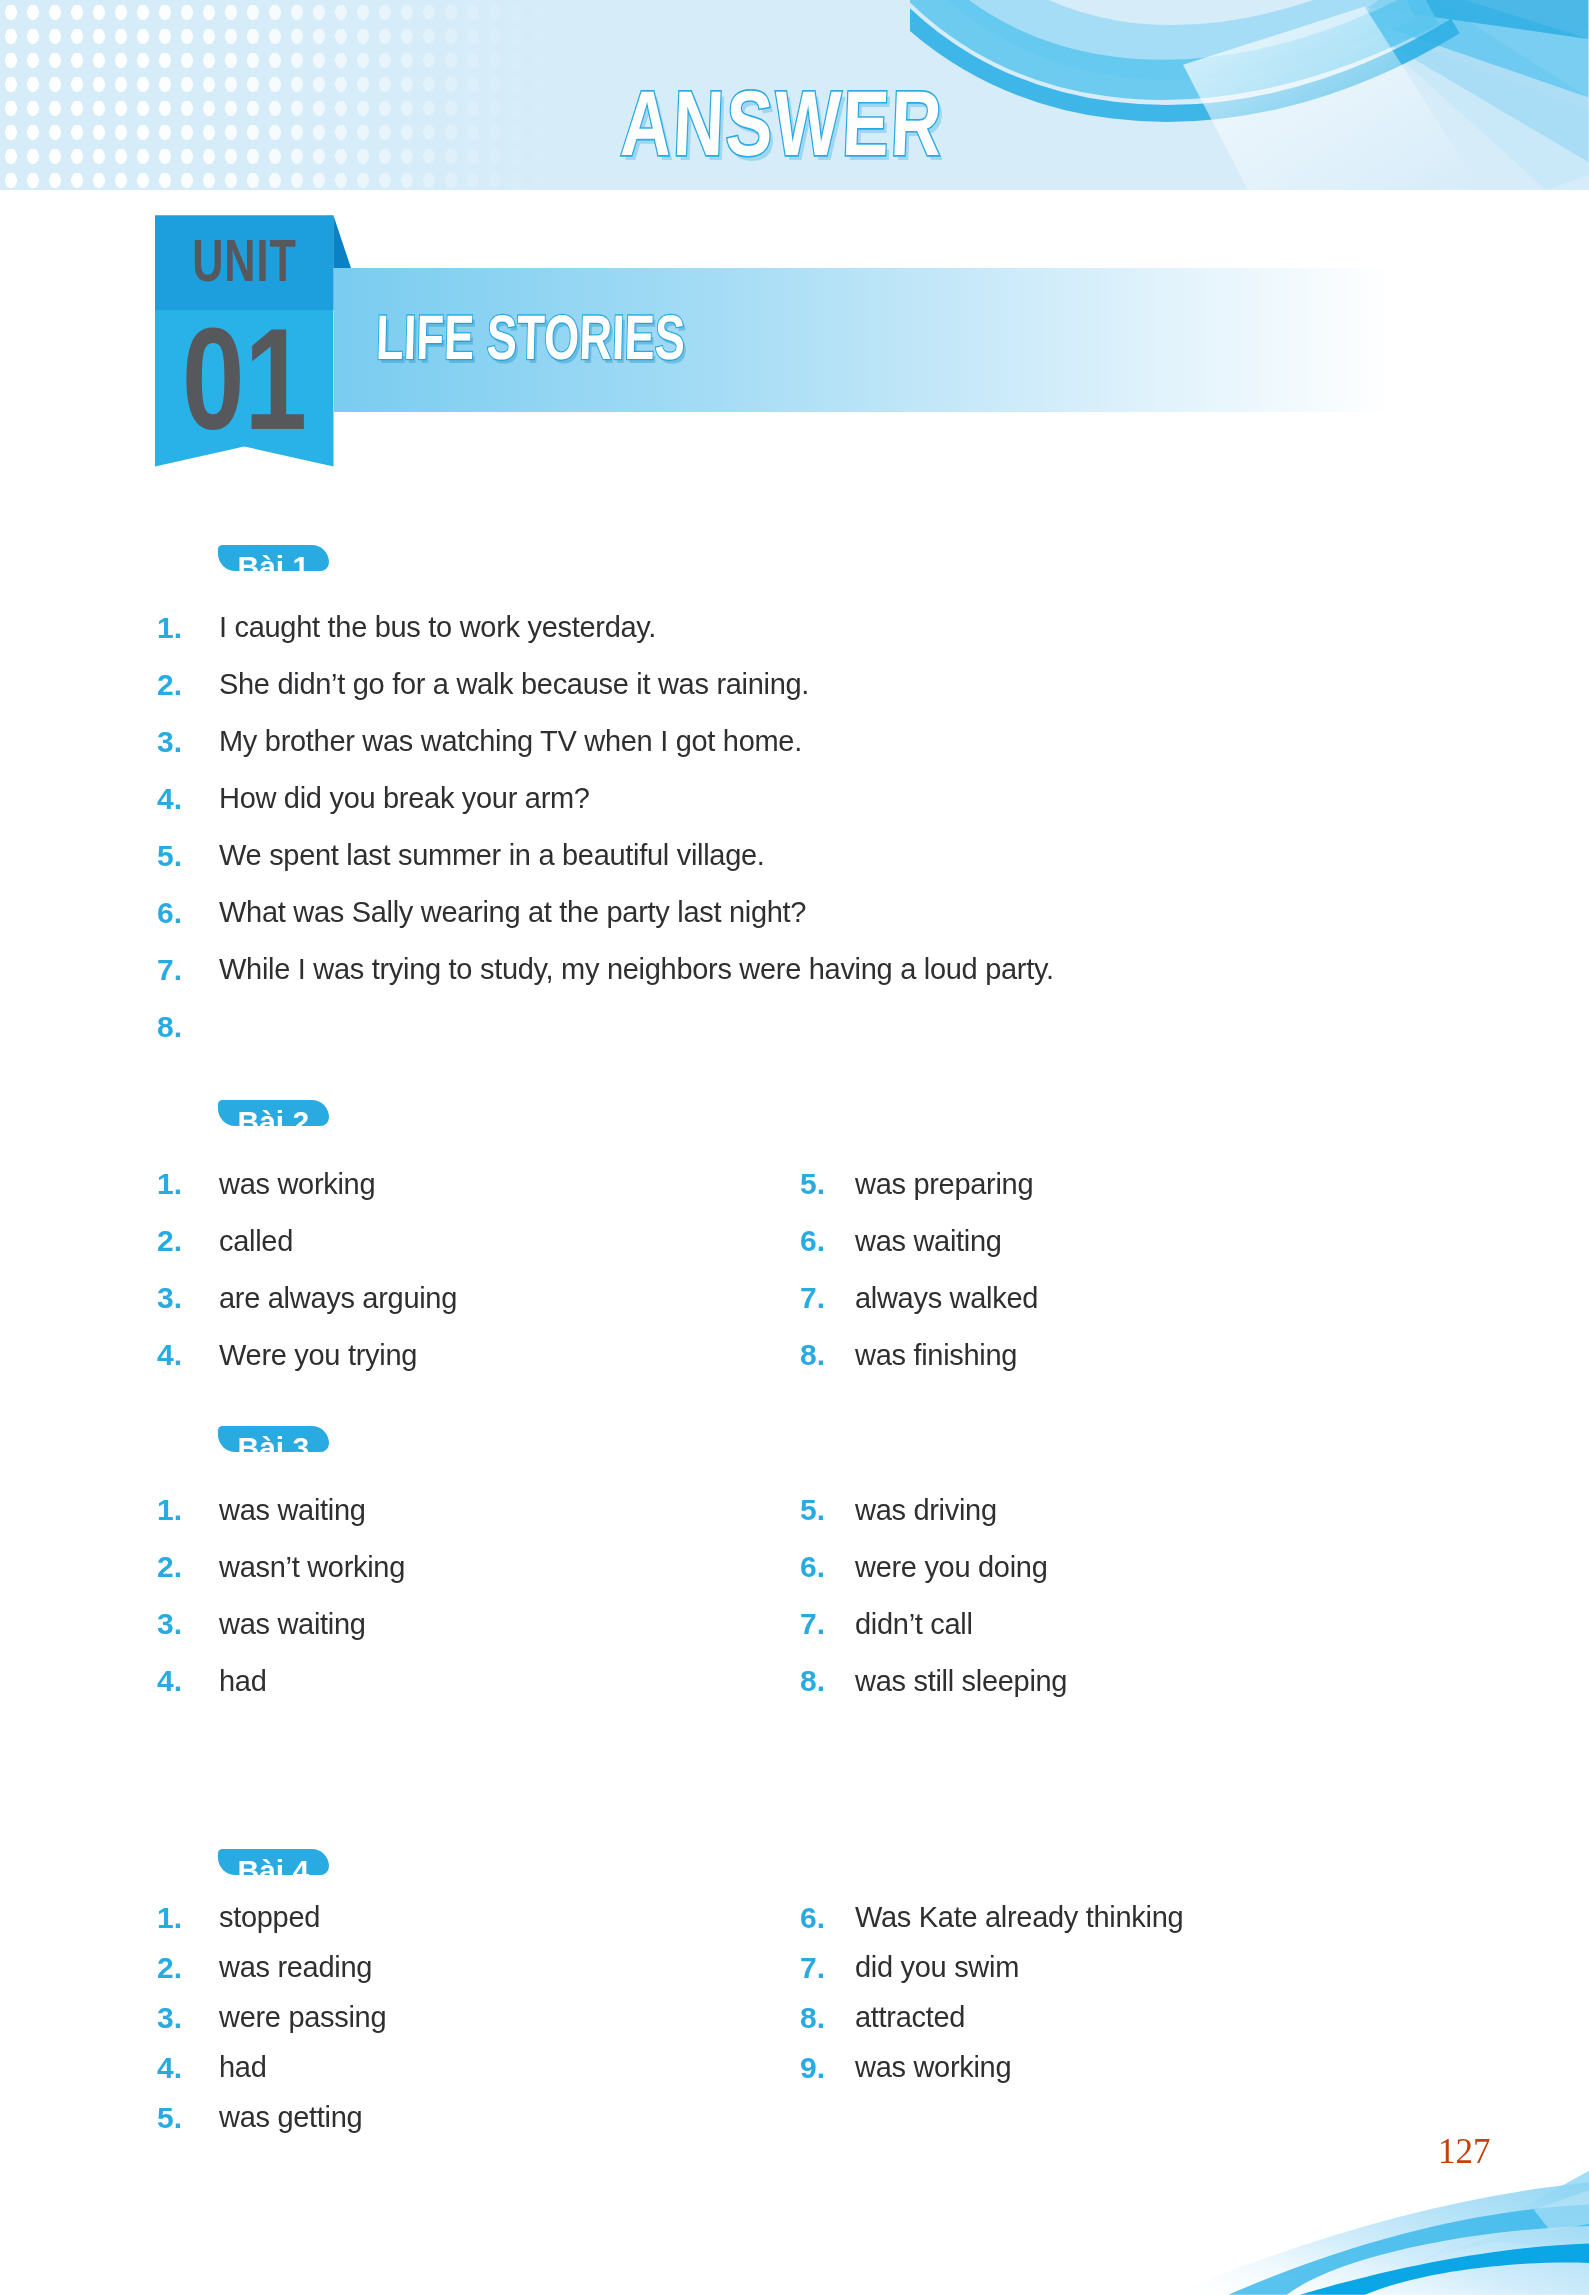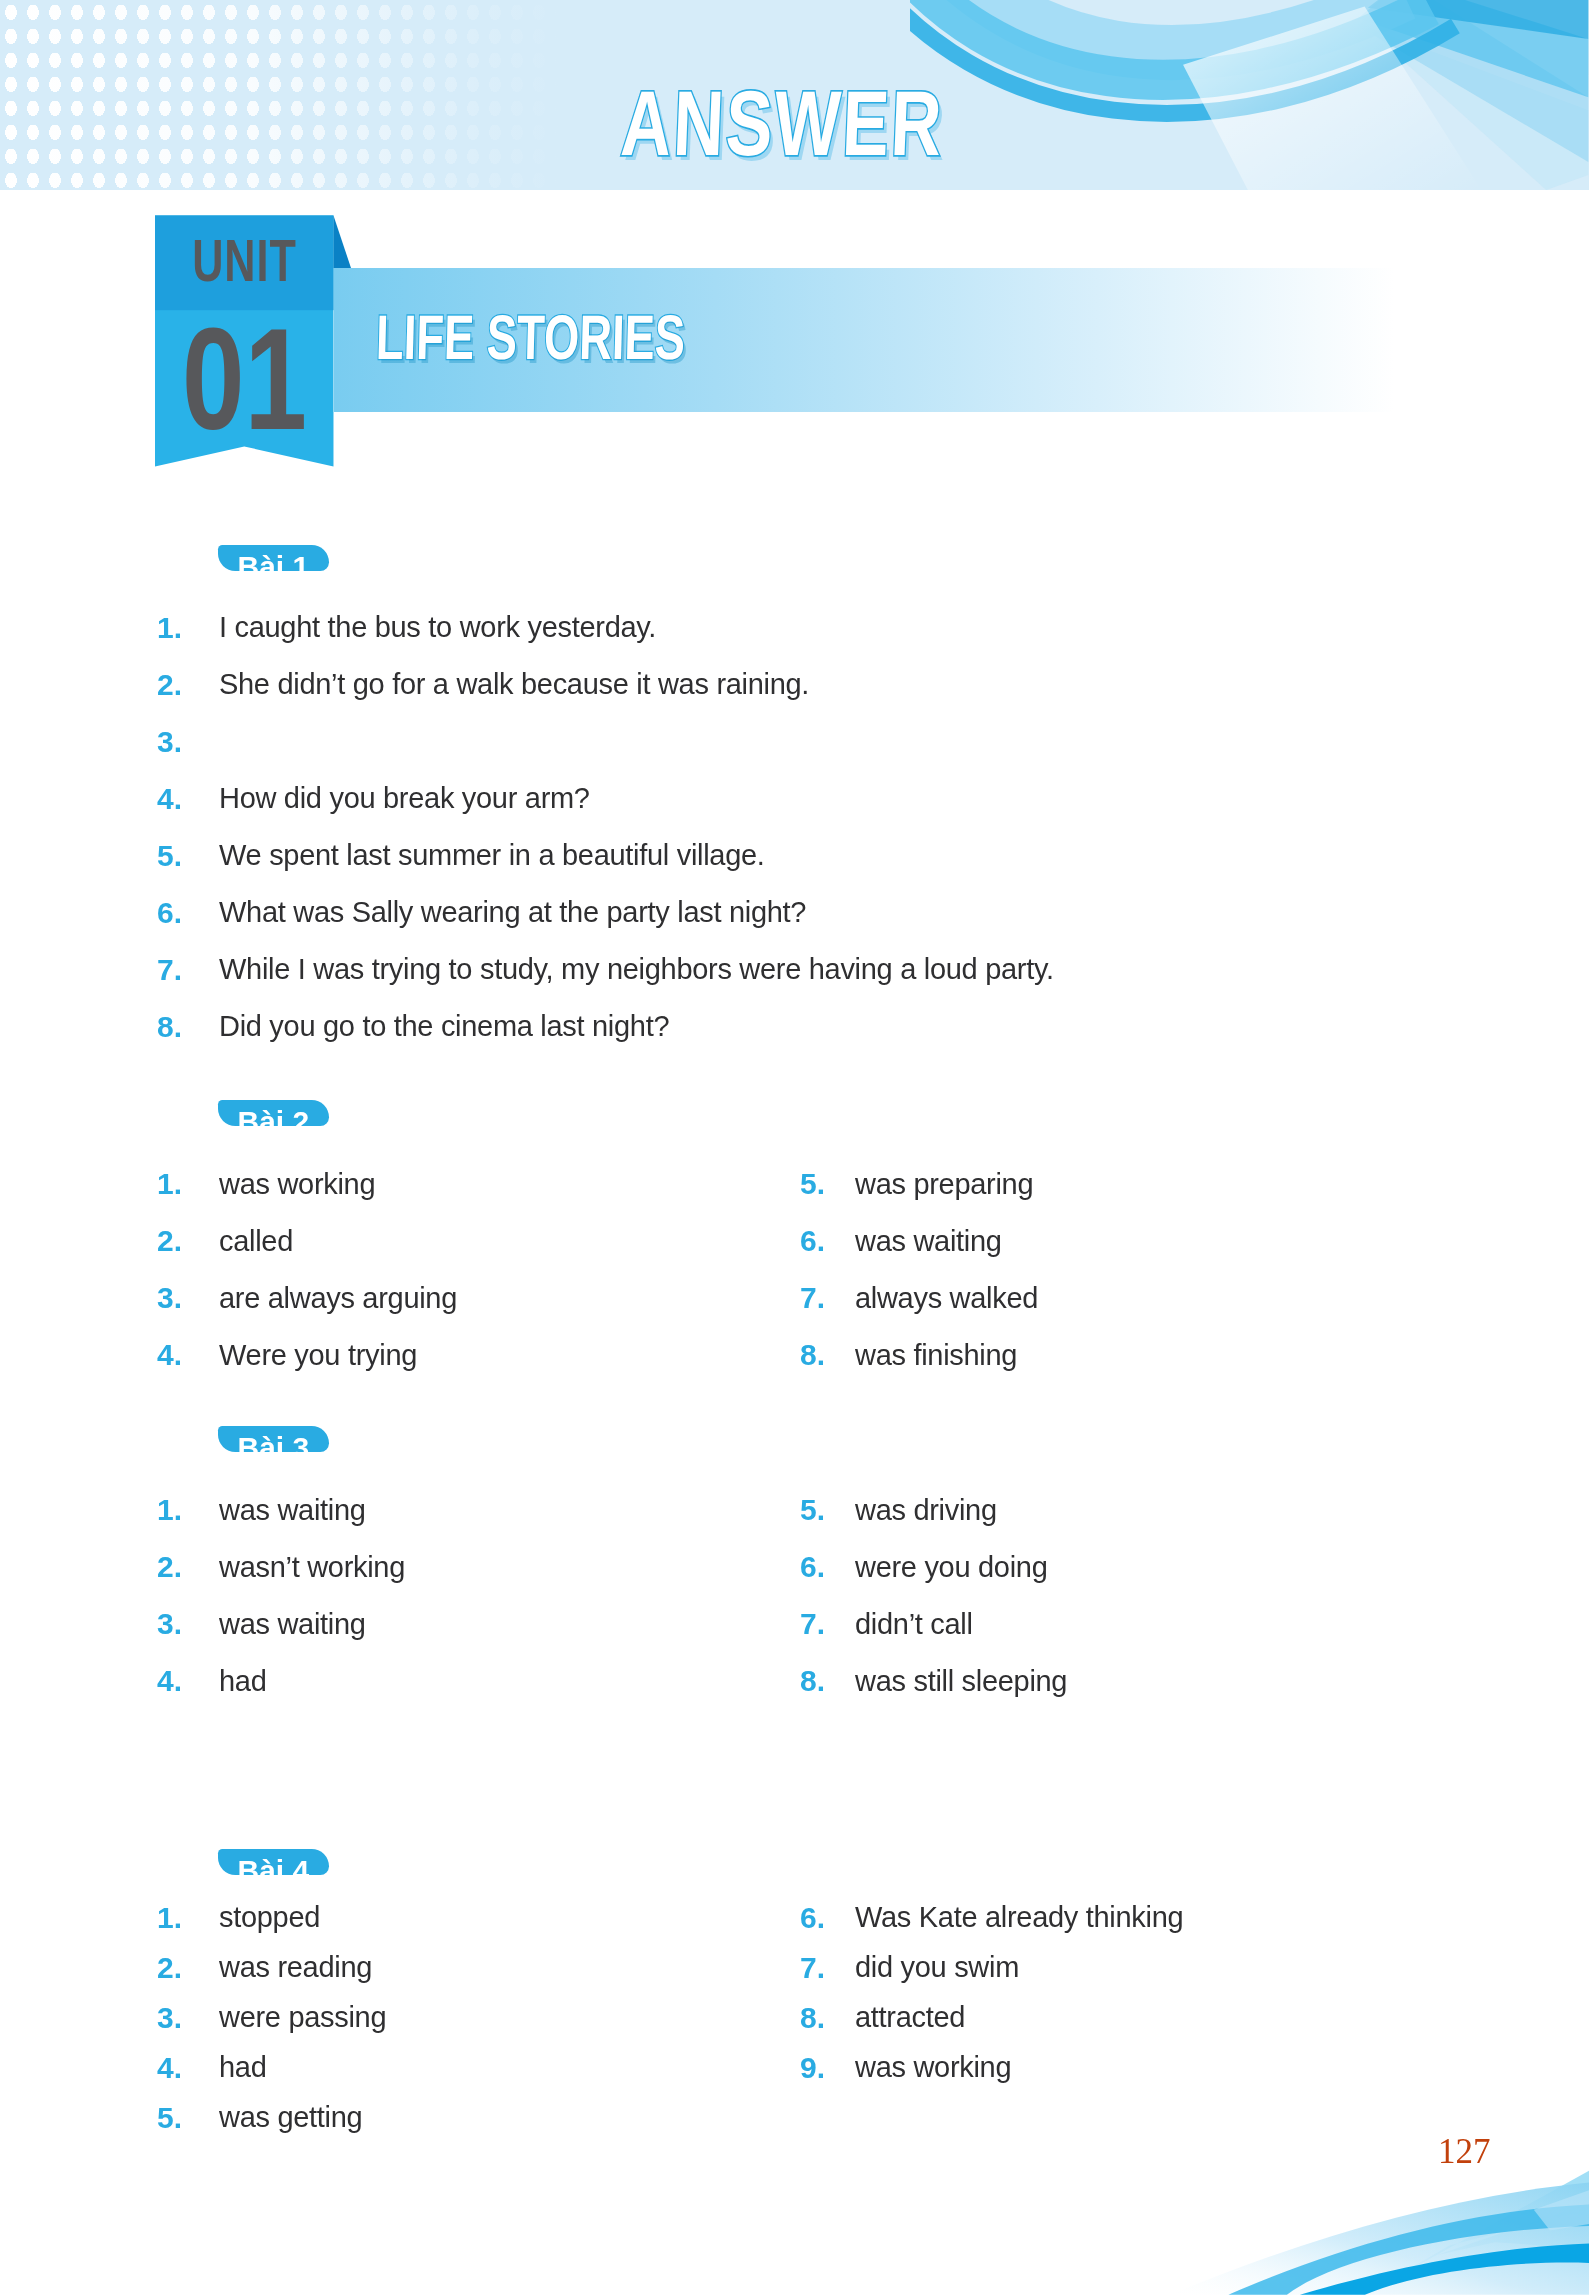--- a/index.html
+++ b/index.html
@@ -101,40 +101,40 @@
             <div class="row">
               <span class="num">1.</span>
               <span class="txt">I caught the bus to work yesterday.</span>
             </div>
             <div class="row">
               <span class="num">2.</span>
               <span class="txt">She didn’t go for a walk because it was raining.</span>
             </div>
             <div class="row">
               <span class="num">3.</span>
+              <span class="txt">My brother was watching TV when I got home.</span>
             </div>
             <div class="row">
               <span class="num">4.</span>
               <span class="txt">How did you break your arm?</span>
             </div>
             <div class="row">
               <span class="num">5.</span>
               <span class="txt">We spent last summer in a beautiful village.</span>
             </div>
             <div class="row">
               <span class="num">6.</span>
               <span class="txt">What was Sally wearing at the party last night?</span>
             </div>
             <div class="row">
               <span class="num">7.</span>
               <span class="txt">While I was trying to study, my neighbors were having a loud party.</span>
             </div>
             <div class="row">
               <span class="num">8.</span>
-              <span class="txt">Did you go to the cinema last night?</span>
             </div>
           </div>
         </div></section>
       <section class="section s2"><div class="badge">Bài 2</div><div class="cols">
           <div class="col col-left">
             <div class="row">
               <span class="num">1.</span>
               <span class="txt">was working</span>
             </div>
             <div class="row">

